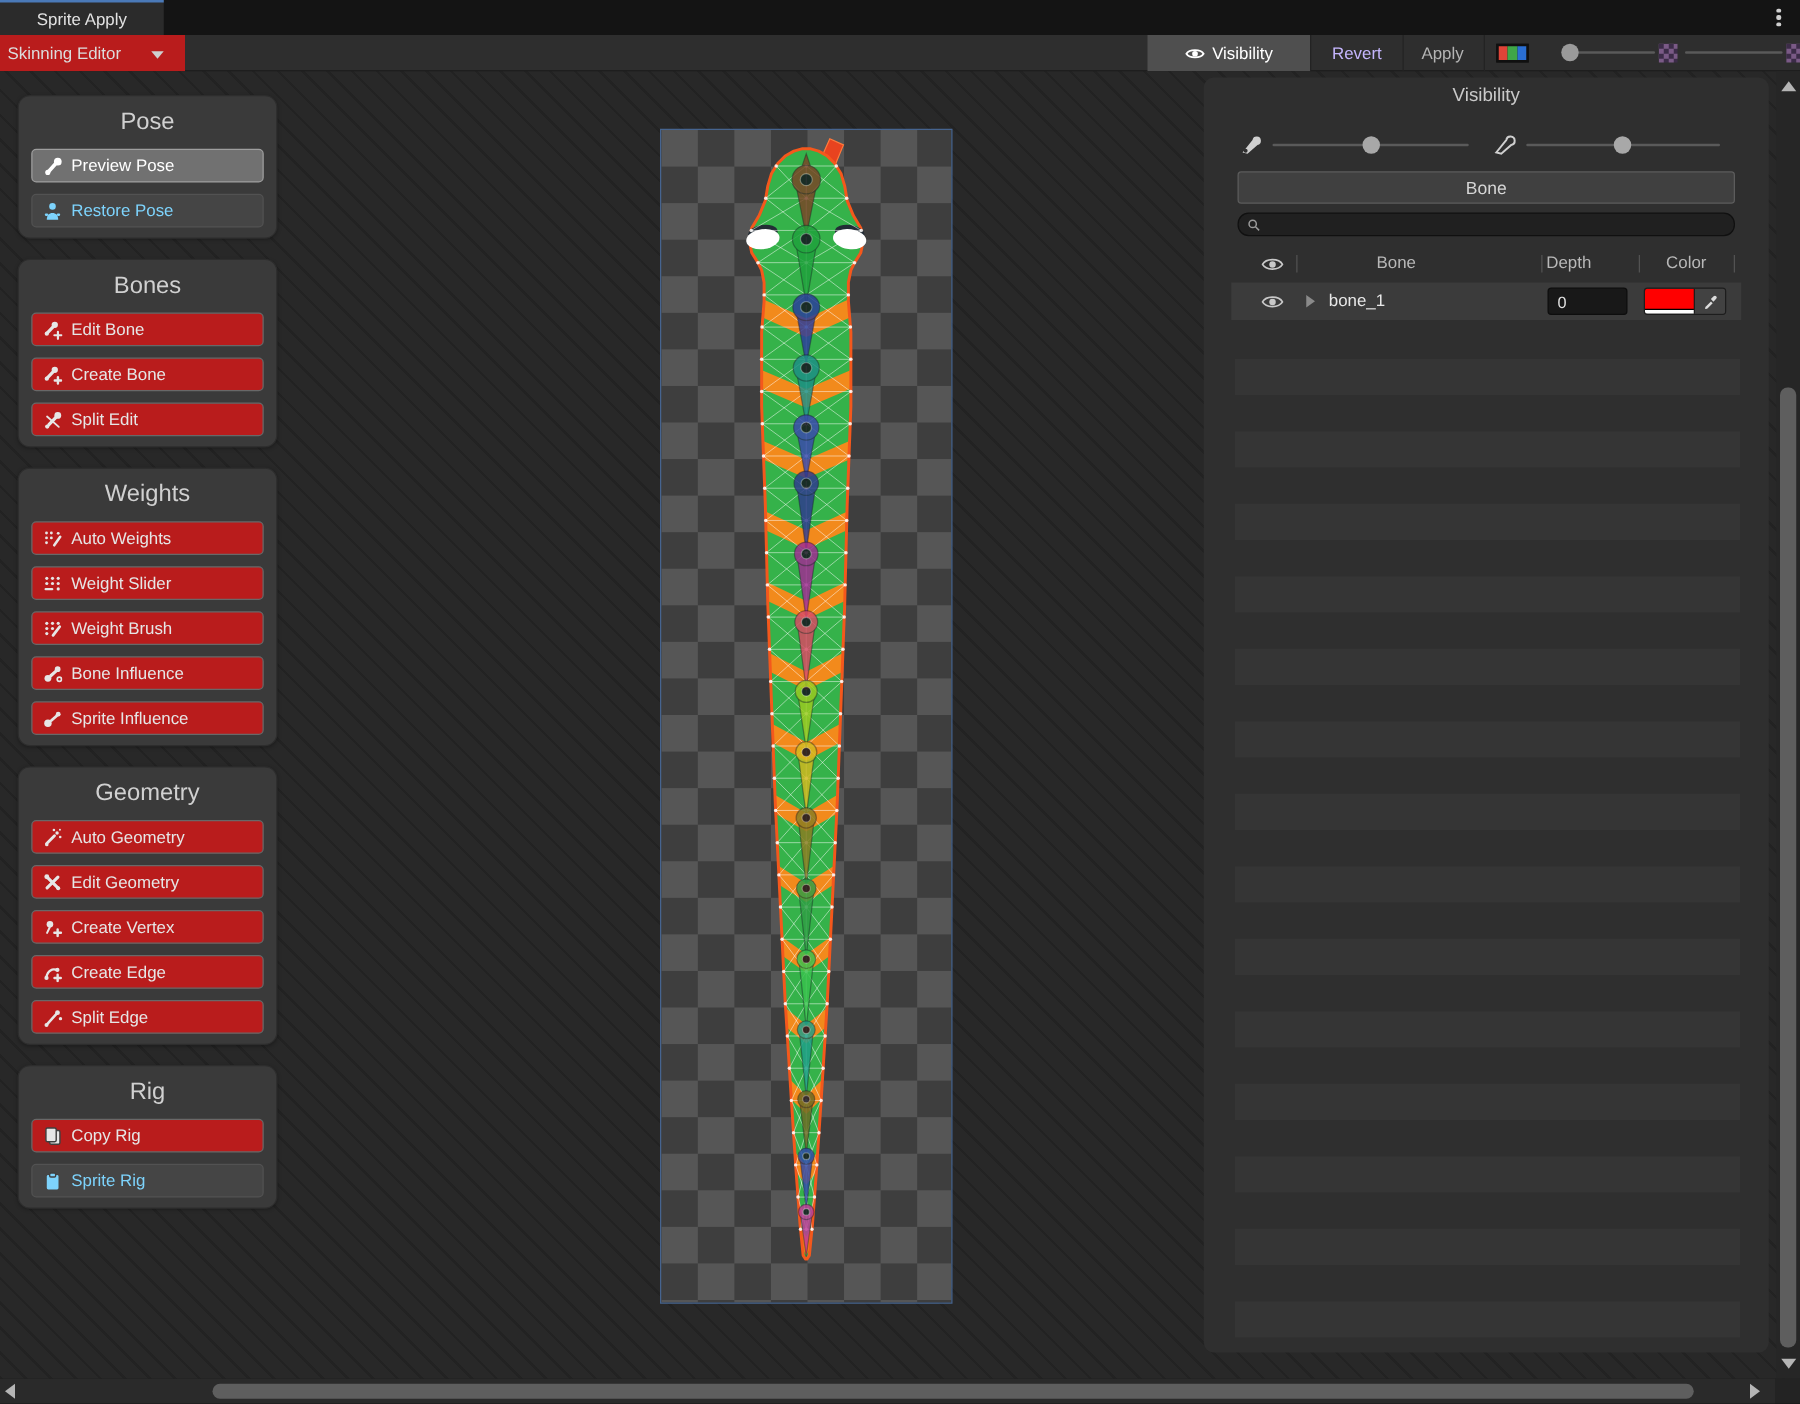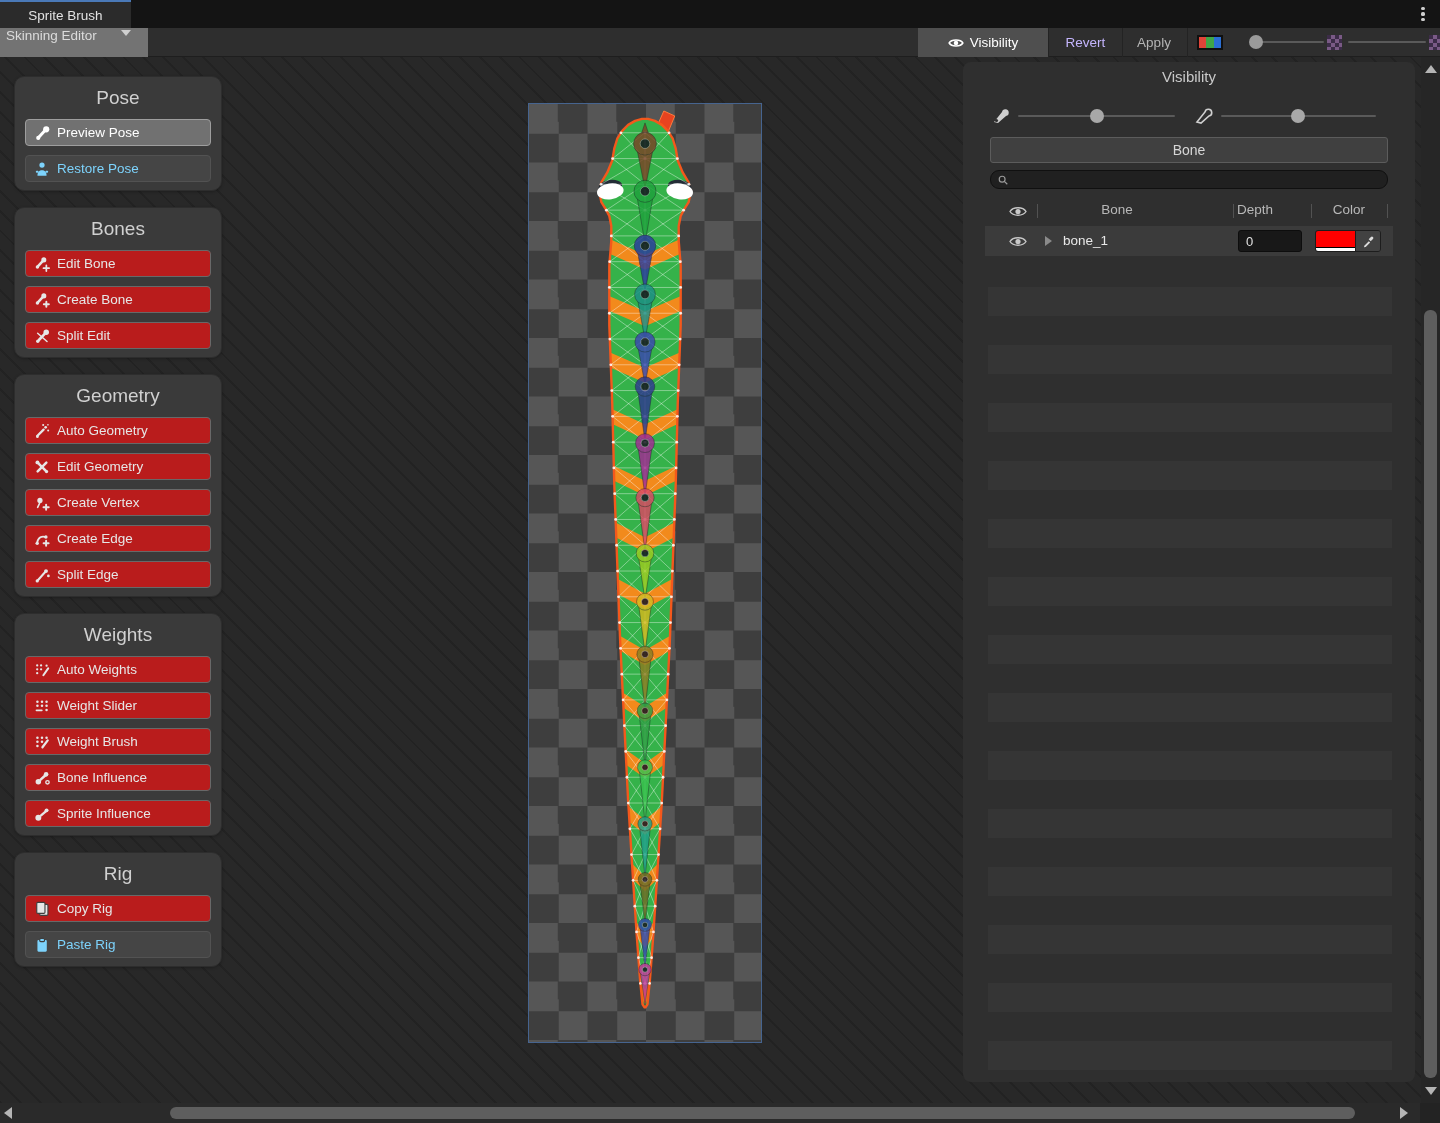--- a/index.html
+++ b/index.html
@@ -12,22 +12,22 @@
   .tab { position:absolute; left:0; top:0; width:131px; height:28px; background:#2b2b2b;
     border-top:2px solid #4a79b8; color:#e2e2e2; font-size:13.5px;
     display:flex; align-items:center; justify-content:center; }
   .kebab { position:absolute; right:10px; top:4px; width:14px; height:20px; display:flex;
     flex-direction:column; align-items:center; justify-content:center; gap:2.5px; cursor:pointer; }
   .kebab i { width:3.2px; height:3.2px; border-radius:50%; background:#cfcfcf; }
 
   
   .toolbar { position:absolute; left:0; top:28px; width:1440px; height:29px; background:#2e2e2e;
     border-bottom:1px solid #1e1e1e; }
-  .mode-dd { position:absolute; left:0; top:0; width:148px; height:29px; background:#737373;
-    color:#dcdcdc; font-size:13.5px; display:flex; align-items:flex-start; padding-left:6px; gap:24px; cursor:pointer; }
+  .mode-dd { position:absolute; left:0; top:0; width:148px; height:29px; background:#b91c1c;
+    color:#dcdcdc; font-size:13.5px; display:flex; align-items:center; padding-left:6px; gap:24px; cursor:pointer; }
   .mode-dd .caret { width:0; height:0; border-left:5px solid transparent; border-right:5px solid transparent;
     border-top:6px solid #cfcfcf; margin-top:2px; }
   .tb-btn { position:absolute; top:0; height:29px; display:flex; align-items:center; justify-content:center;
     font-size:13.5px; cursor:pointer; }
   .tb-sep { position:absolute; top:0; width:1px; height:29px; background:#232323; }
   #btn-visibility { left:918px; width:130px; background:#4f4f4f; color:#fff; gap:6px; }
   #btn-revert { left:1049px; width:73px; color:#c4b5fd; }
   #btn-apply { left:1123px; width:62px; color:#b4b4b4; }
   .rgb-icon { position:absolute; left:1197px; top:7px; width:26px; height:15px; background:#101010;
     border:2px solid #101010; display:flex; cursor:pointer; }
@@ -110,21 +110,21 @@
   .arr-right { left:1400px; top:4px; border-top:6px solid transparent; border-bottom:6px solid transparent; border-left:8px solid #b5b5b5; }
   .corner { position:absolute; left:1420px; top:1103px; width:20px; height:20px; background:#232323; }
 </style>
 </head>
 <body>
 
 <div id="app">
 
   <div class="tabbar">
     <div class="tab">
-      <span>Sprite Brush</span>
+      <span>Sprite Apply</span>
     </div>
     <div class="kebab">
         <i></i>
         <i></i>
         <i></i>
       </div>
   </div>
 
   <div class="toolbar">
     <div class="mode-dd">
@@ -206,69 +206,20 @@
             <svg class="btn-ic" viewBox="0 0 14 14" fill="currentColor">
               <circle cx="10.7" cy="3.8" r="2.4"></circle>
               <path class="st" d="M4.5,10.3 9.4,5.2" stroke-width="2.3"></path>
               <circle cx="3.3" cy="11.6" r="1.5"></circle>
               <path class="st" d="M3.2,4.6 11.4,11.8" stroke-width="1.3"></path>
             </svg>
             <span>Split Edit</span>
           </div>
         </div>
         <div class="group">
-          <h3>Geometry</h3>
-          <div class="tool-btn">
-            <svg class="btn-ic" viewBox="0 0 14 14" fill="currentColor">
-              <path class="st" d="M2.8,11.4 8.4,5.8" stroke-width="2"></path>
-              <circle cx="10.2" cy="3.8" r="1.2"></circle>
-              <circle cx="12.4" cy="6.6" r=".9"></circle>
-              <circle cx="8" cy="1.8" r=".9"></circle>
-              <circle cx="12.2" cy="1.6" r=".7"></circle>
-              <circle cx="3" cy="12" r="1.2"></circle>
-            </svg>
-            <span>Auto Geometry</span>
-          </div>
-          <div class="tool-btn">
-            <svg class="btn-ic" viewBox="0 0 14 14" fill="currentColor">
-              <path class="st" d="M3.2,10.8 10.8,3.2" stroke-width="2.2"></path>
-              <path class="st" d="M3.2,3.2 10.8,10.8" stroke-width="2.2"></path>
-              <circle cx="3" cy="3" r="1.7"></circle>
-              <circle cx="11" cy="11" r="1.4"></circle>
-            </svg>
-            <span>Edit Geometry</span>
-          </div>
-          <div class="tool-btn">
-            <svg class="btn-ic" viewBox="0 0 14 14" fill="currentColor">
-              <circle cx="5.2" cy="4.8" r="2.3"></circle>
-              <path class="st" d="M5,7 3.2,10.8" stroke-width="1.4"></path>
-              <path class="st" d="M10.6,8.4 V13 M8.3,10.7 H12.9" stroke-width="1.7"></path>
-            </svg>
-            <span>Create Vertex</span>
-          </div>
-          <div class="tool-btn">
-            <svg class="btn-ic" viewBox="0 0 14 14" fill="currentColor">
-              <path class="st" d="M2.6,10.6 C3.6,5.4 7,4 10.4,5.4" stroke-width="1.6"></path>
-              <circle cx="2.8" cy="10.8" r="1.5"></circle>
-              <circle cx="10.4" cy="5.2" r="1.5"></circle>
-              <path class="st" d="M10.6,8.6 V13 M8.4,10.8 H12.8" stroke-width="1.7"></path>
-            </svg>
-            <span>Create Edge</span>
-          </div>
-          <div class="tool-btn">
-            <svg class="btn-ic" viewBox="0 0 14 14" fill="currentColor">
-              <path class="st" d="M3,12 9.8,4.4" stroke-width="1.8"></path>
-              <circle cx="10.5" cy="3.6" r="1.7"></circle>
-              <circle cx="2.8" cy="12.2" r="1.4"></circle>
-              <circle cx="12.6" cy="7.8" r="1.2"></circle>
-            </svg>
-            <span>Split Edge</span>
-          </div>
-        </div>
-        <div class="group">
           <h3>Weights</h3>
           <div class="tool-btn">
             <svg class="btn-ic" viewBox="0 0 14 14" fill="currentColor">
               <circle cx="2.8" cy="3" r="1"></circle>
               <circle cx="6.2" cy="3" r="1"></circle>
               <circle cx="2.8" cy="6.4" r="1"></circle>
               <circle cx="6.2" cy="6.4" r="1"></circle>
               <circle cx="2.8" cy="9.8" r="1"></circle>
               <path class="st" d="M8.2,11.6 12.4,5.6" stroke-width="1.8"></path>
               <circle cx="11" cy="3.2" r="1"></circle>
@@ -312,34 +263,83 @@
           <div class="tool-btn">
             <svg class="btn-ic" viewBox="0 0 14 14" fill="currentColor">
               <circle cx="3.8" cy="10.2" r="2.6"></circle>
               <path class="st" d="M6.2,8.2 10.6,4.4" stroke-width="2"></path>
               <circle cx="11" cy="3.8" r="1.7"></circle>
             </svg>
             <span>Sprite Influence</span>
           </div>
         </div>
         <div class="group">
+          <h3>Geometry</h3>
+          <div class="tool-btn">
+            <svg class="btn-ic" viewBox="0 0 14 14" fill="currentColor">
+              <path class="st" d="M2.8,11.4 8.4,5.8" stroke-width="2"></path>
+              <circle cx="10.2" cy="3.8" r="1.2"></circle>
+              <circle cx="12.4" cy="6.6" r=".9"></circle>
+              <circle cx="8" cy="1.8" r=".9"></circle>
+              <circle cx="12.2" cy="1.6" r=".7"></circle>
+              <circle cx="3" cy="12" r="1.2"></circle>
+            </svg>
+            <span>Auto Geometry</span>
+          </div>
+          <div class="tool-btn">
+            <svg class="btn-ic" viewBox="0 0 14 14" fill="currentColor">
+              <path class="st" d="M3.2,10.8 10.8,3.2" stroke-width="2.2"></path>
+              <path class="st" d="M3.2,3.2 10.8,10.8" stroke-width="2.2"></path>
+              <circle cx="3" cy="3" r="1.7"></circle>
+              <circle cx="11" cy="11" r="1.4"></circle>
+            </svg>
+            <span>Edit Geometry</span>
+          </div>
+          <div class="tool-btn">
+            <svg class="btn-ic" viewBox="0 0 14 14" fill="currentColor">
+              <circle cx="5.2" cy="4.8" r="2.3"></circle>
+              <path class="st" d="M5,7 3.2,10.8" stroke-width="1.4"></path>
+              <path class="st" d="M10.6,8.4 V13 M8.3,10.7 H12.9" stroke-width="1.7"></path>
+            </svg>
+            <span>Create Vertex</span>
+          </div>
+          <div class="tool-btn">
+            <svg class="btn-ic" viewBox="0 0 14 14" fill="currentColor">
+              <path class="st" d="M2.6,10.6 C3.6,5.4 7,4 10.4,5.4" stroke-width="1.6"></path>
+              <circle cx="2.8" cy="10.8" r="1.5"></circle>
+              <circle cx="10.4" cy="5.2" r="1.5"></circle>
+              <path class="st" d="M10.6,8.6 V13 M8.4,10.8 H12.8" stroke-width="1.7"></path>
+            </svg>
+            <span>Create Edge</span>
+          </div>
+          <div class="tool-btn">
+            <svg class="btn-ic" viewBox="0 0 14 14" fill="currentColor">
+              <path class="st" d="M3,12 9.8,4.4" stroke-width="1.8"></path>
+              <circle cx="10.5" cy="3.6" r="1.7"></circle>
+              <circle cx="2.8" cy="12.2" r="1.4"></circle>
+              <circle cx="12.6" cy="7.8" r="1.2"></circle>
+            </svg>
+            <span>Split Edge</span>
+          </div>
+        </div>
+        <div class="group">
           <h3>Rig</h3>
           <div class="tool-btn">
             <svg class="btn-ic" viewBox="0 0 14 14" fill="currentColor">
               <rect x="5" y="3" width="7.2" height="9.6" rx="1" class="front"></rect>
               <rect x="2.4" y="1.2" width="7.2" height="9.6" rx="1" class="front"></rect>
             </svg>
             <span>Copy Rig</span>
           </div>
           <div class="tool-btn disabled">
             <svg class="btn-ic" viewBox="0 0 14 14" fill="currentColor">
               <rect x="3" y="2.6" width="8.2" height="10.2" rx="1"></rect>
               <rect x="5" y="1.2" width="4.2" height="2.8" rx=".9" class="front"></rect>
             </svg>
-            <span>Paste Rig</span>
+            <span>Sprite Rig</span>
           </div>
         </div>
       </div>
 
     <div class="canvas" style="top:46px;">
       <svg id="sprite-svg" width="232" height="938" viewBox="0 0 234 940">
           <polygon points="128,22 136,4 147,9 140,26" fill="#e8431f" stroke="#ff7a3c" stroke-width="1"></polygon>
           <path d="M120,12 L127,14 L134,18 L140,24 L145,32 L148,42 L150,54 L155,66 L161,76 L163,86 L161,96 L156,104 L153,110 L151,120 L151,135 L153,160 L153,220 L150,300 L148,380 L145,460 L142,540 L138,620 L134,700 L129,780 L125,840 L122,880 L119.5,905 L117.5,908 L116.5,908 L114.5,905 L112,880 L109,840 L105,780 L100,700 L96,620 L92,540 L89,460 L86,380 L84,300 L81,220 L81,160 L83,135 L83,120 L81,110 L78,104 L73,96 L71,86 L73,76 L79,66 L84,54 L86,42 L89,32 L94,24 L100,18 L107,14 L114,12 Z" fill="#35b24a" stroke-linejoin="round"></path>
           <clipPath id="bodyclip">
             <path d="M120,12 L127,14 L134,18 L140,24 L145,32 L148,42 L150,54 L155,66 L161,76 L163,86 L161,96 L156,104 L153,110 L151,120 L151,135 L153,160 L153,220 L150,300 L148,380 L145,460 L142,540 L138,620 L134,700 L129,780 L125,840 L122,880 L119.5,905 L117.5,908 L116.5,908 L114.5,905 L112,880 L109,840 L105,780 L100,700 L96,620 L92,540 L89,460 L86,380 L84,300 L81,220 L81,160 L83,135 L83,120 L81,110 L78,104 L73,96 L71,86 L73,76 L79,66 L84,54 L86,42 L89,32 L94,24 L100,18 L107,14 L114,12 Z"></path>

